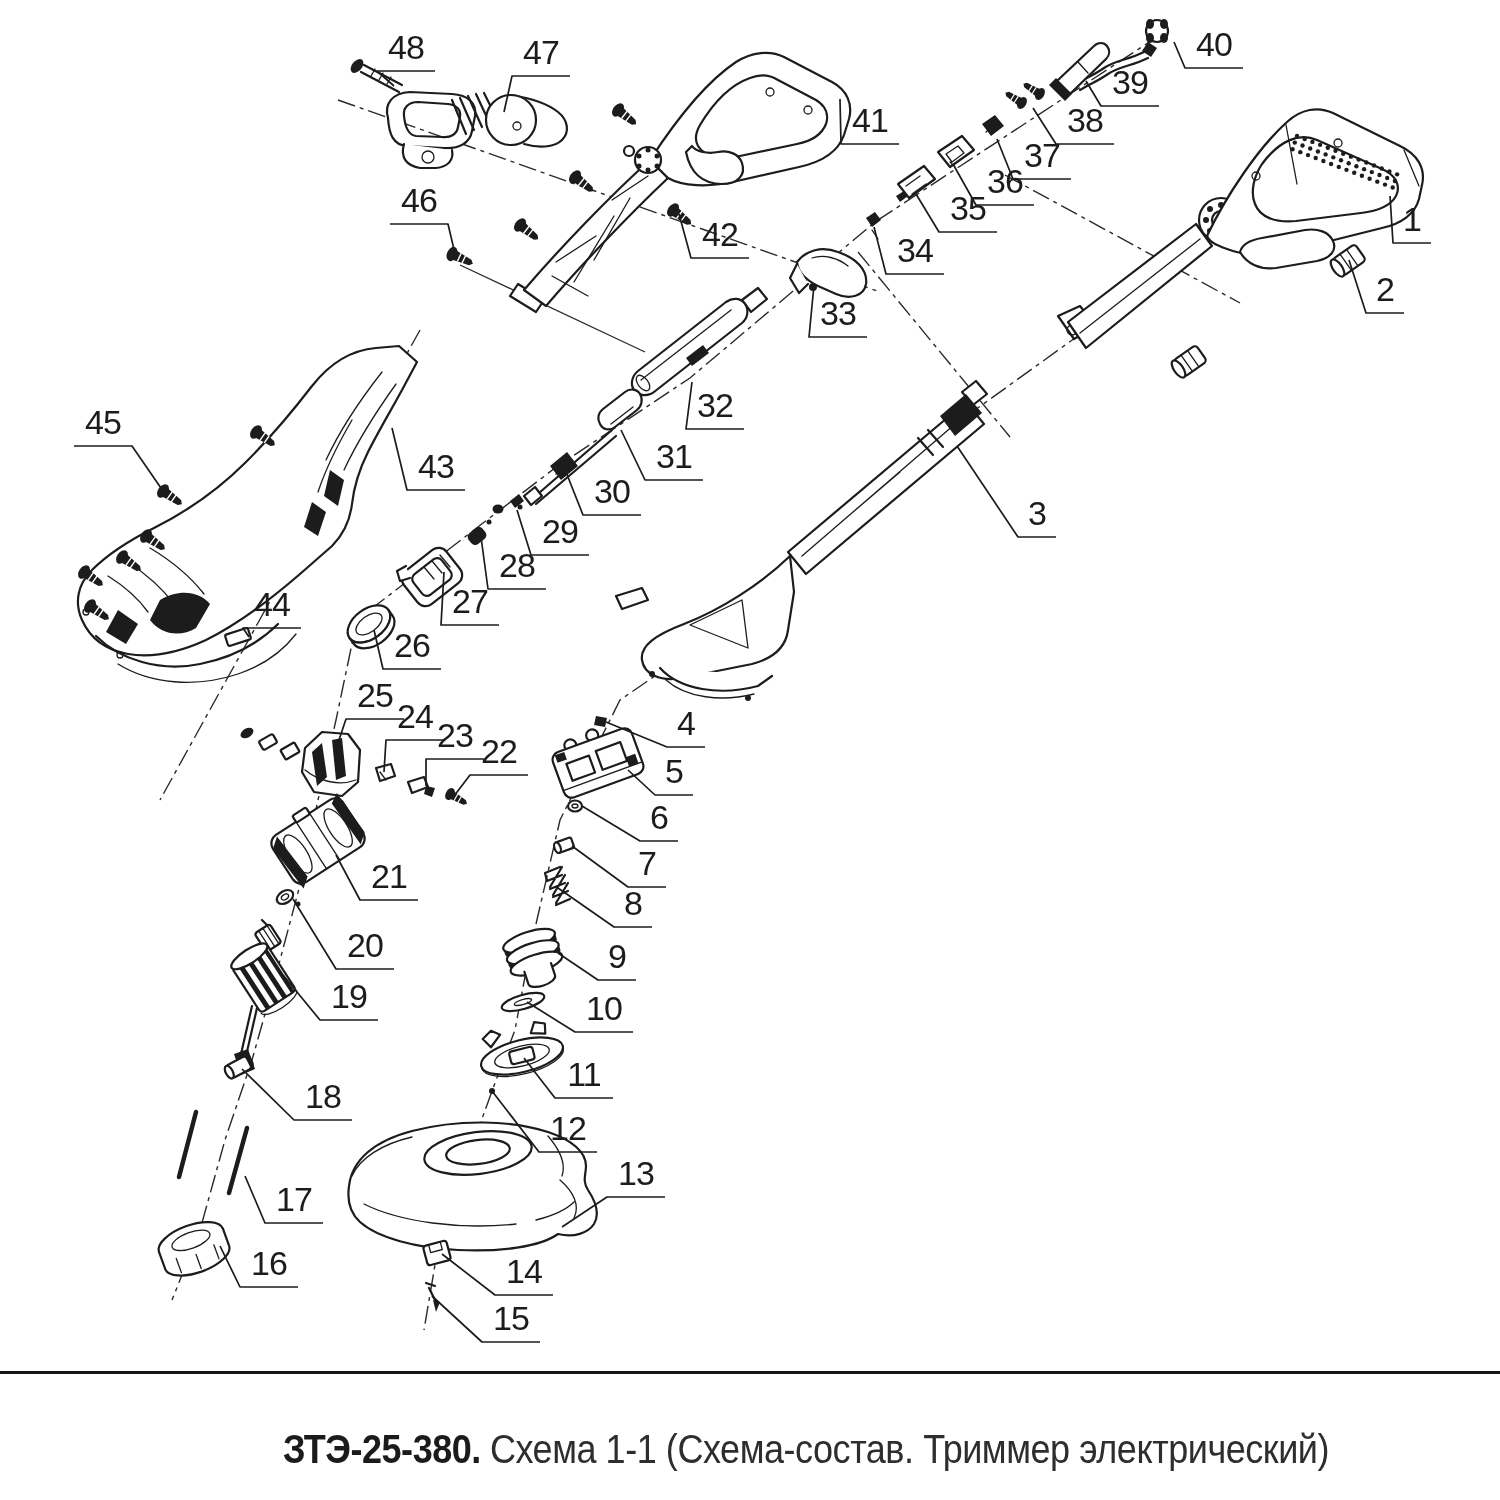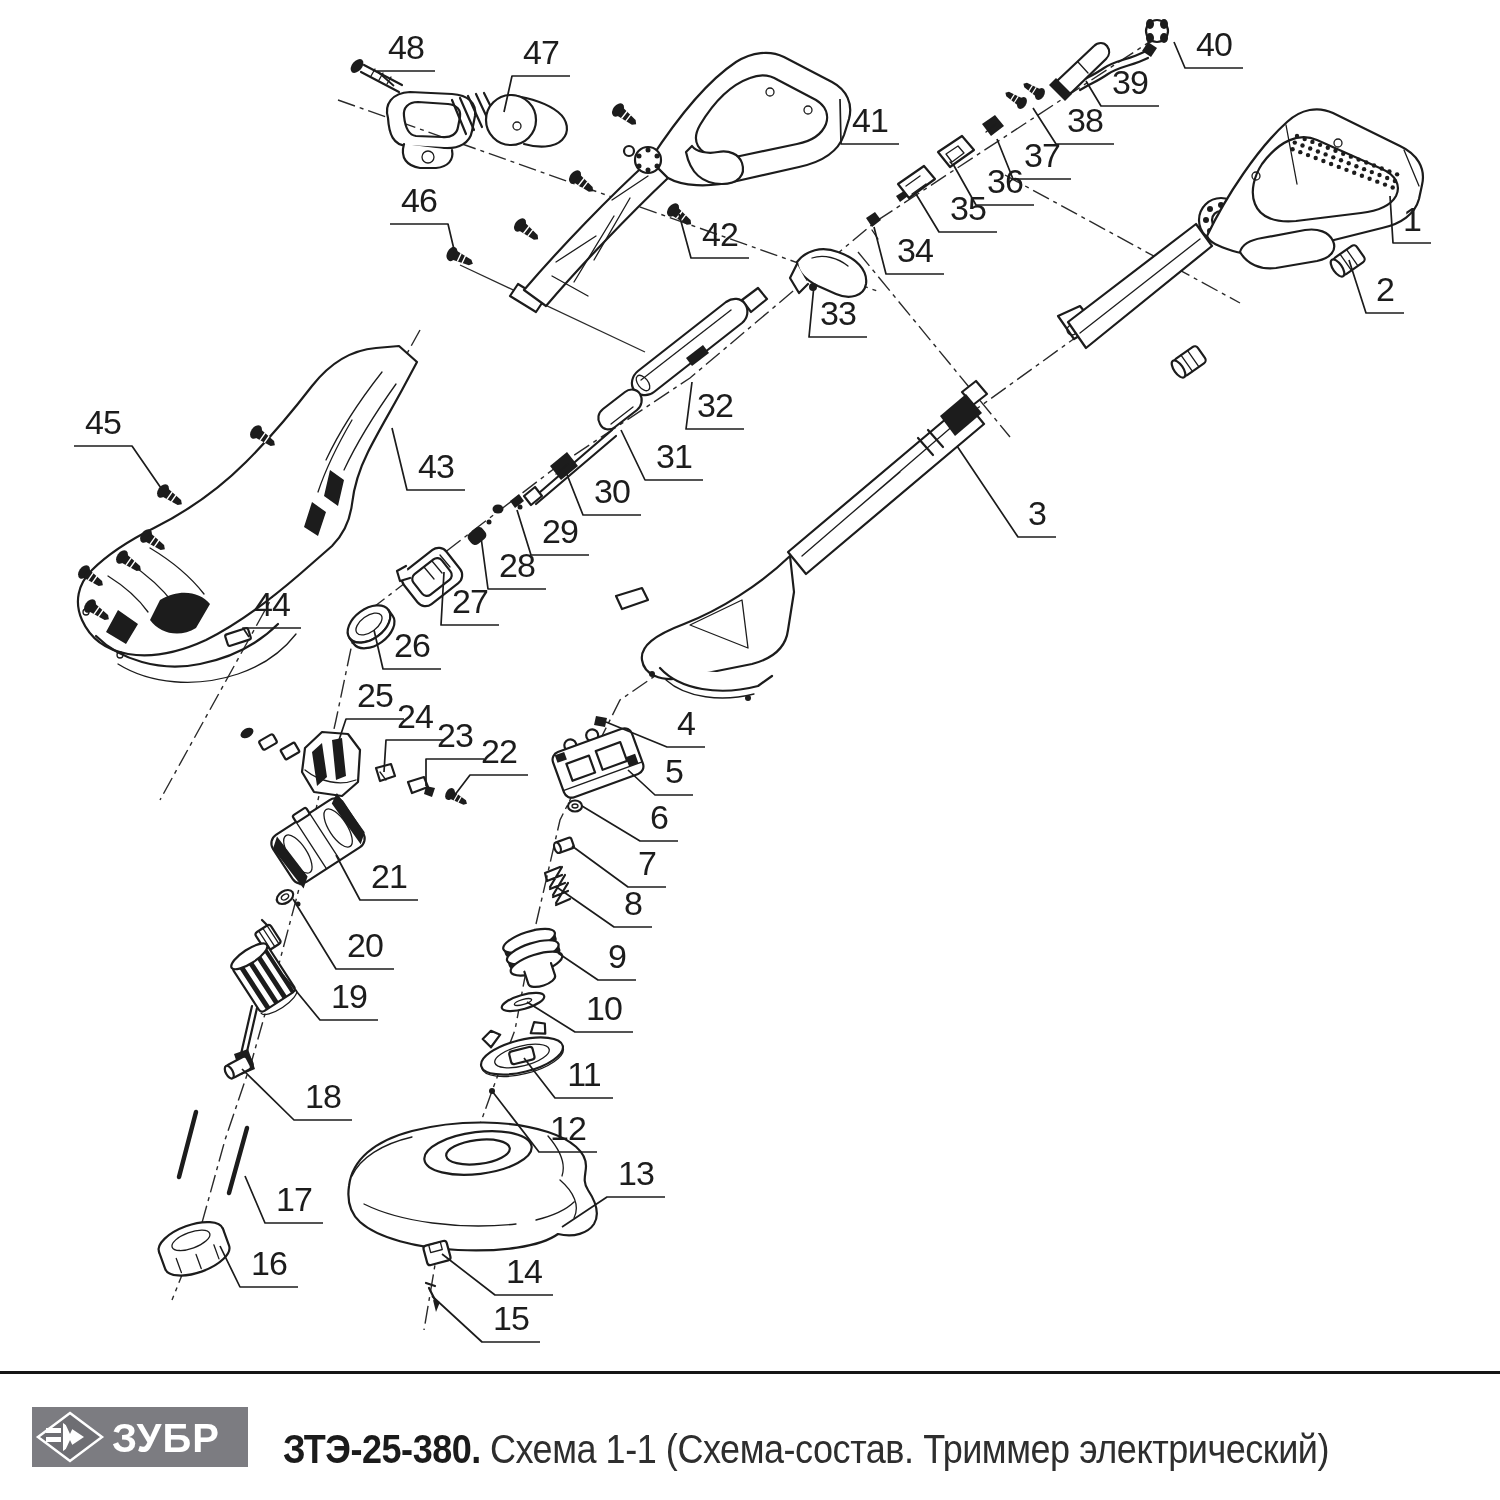--- a/index.html
+++ b/index.html
@@ -648,32 +648,18 @@
         <g>
           <polyline points="394,86 377,71 435,71" class="leader"></polyline>
           <text x="406" y="59" text-anchor="middle" class="callout-num">48</text>
         </g>
       </g>
 </svg>
 
 
 <div class="rule"></div>
 
-<div class="logo" id="logo-box">
-  <svg width="216" height="60" viewBox="0 0 216 60">
-    <rect x="0" y="0" width="216" height="60" id="logo-bg" fill="#7c7c81"></rect>
-    <g>
-      <polygon points="38,6 70,30 38,54 6,30" fill="#6e6e73" stroke="#ffffff" stroke-width="2.5"></polygon>
-      <rect x="14" y="21" width="15" height="5" fill="#ffffff"></rect>
-      <rect x="14" y="30" width="15" height="5" fill="#ffffff"></rect>
-      <polygon points="31,16 52,30 31,44" fill="#ffffff"></polygon>
-      <polygon points="38,10 44,14 38,27 32,14" fill="#6e6e73"></polygon>
-      <polygon points="38,50 44,46 38,33 32,46" fill="#6e6e73"></polygon>
-    </g>
-    <text x="80" y="45" font-size="40" font-weight="bold" fill="#ffffff" letter-spacing="1">ЗУБР</text>
-  </svg>
-</div>
 
 <div class="title">
   <span class="model">ЗТЭ-25-380.</span><span class="subtitle">Схема 1-1 (Схема-состав. Триммер электрический)</span>
 </div>
 
 </div>
 
 </body></html>

